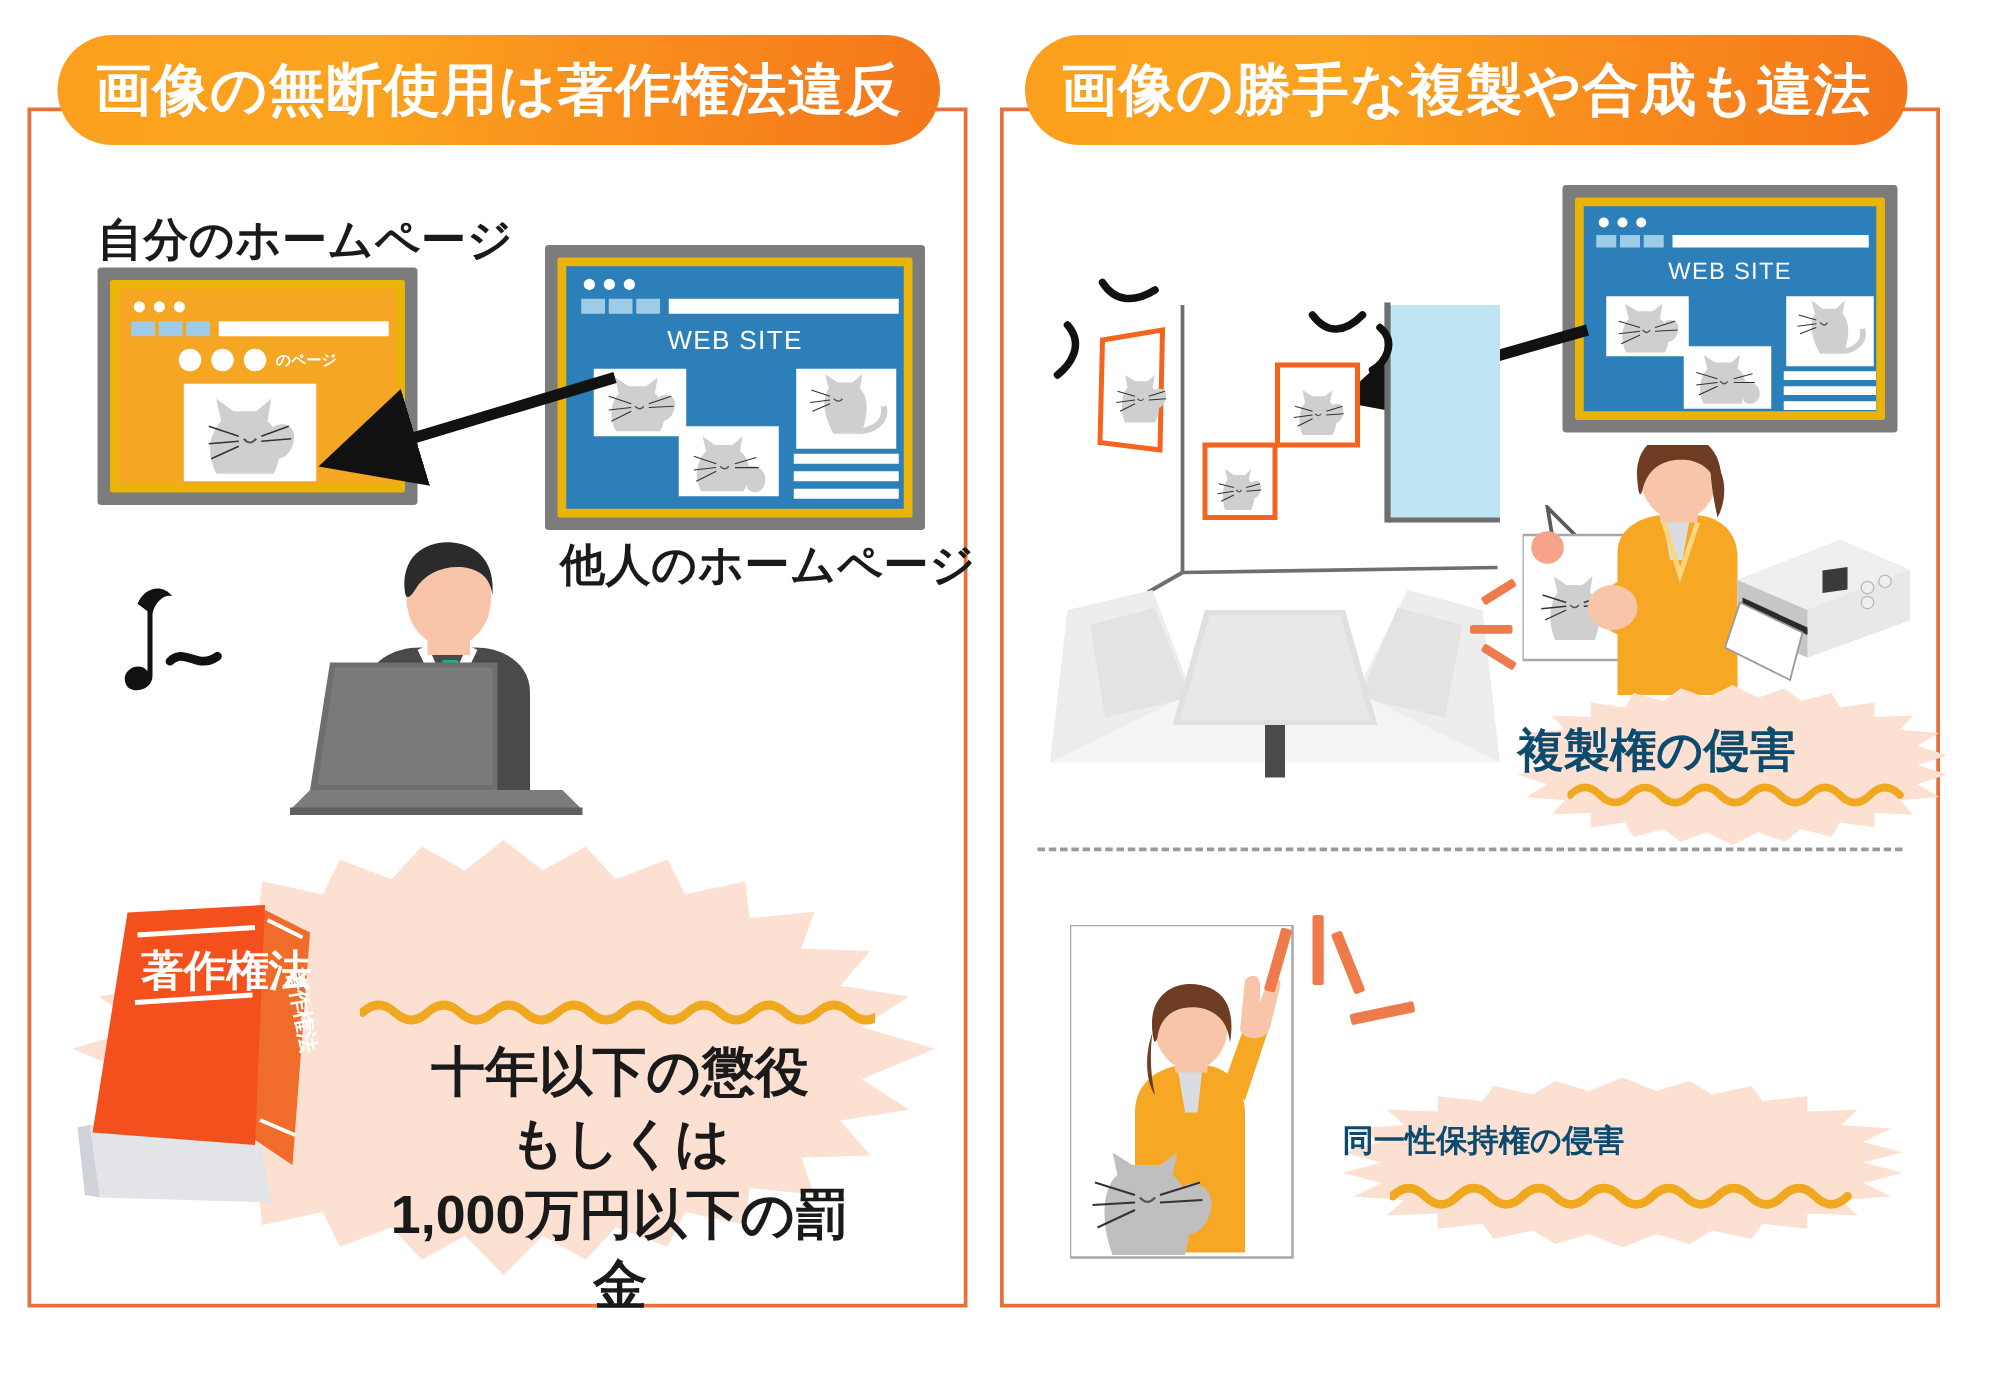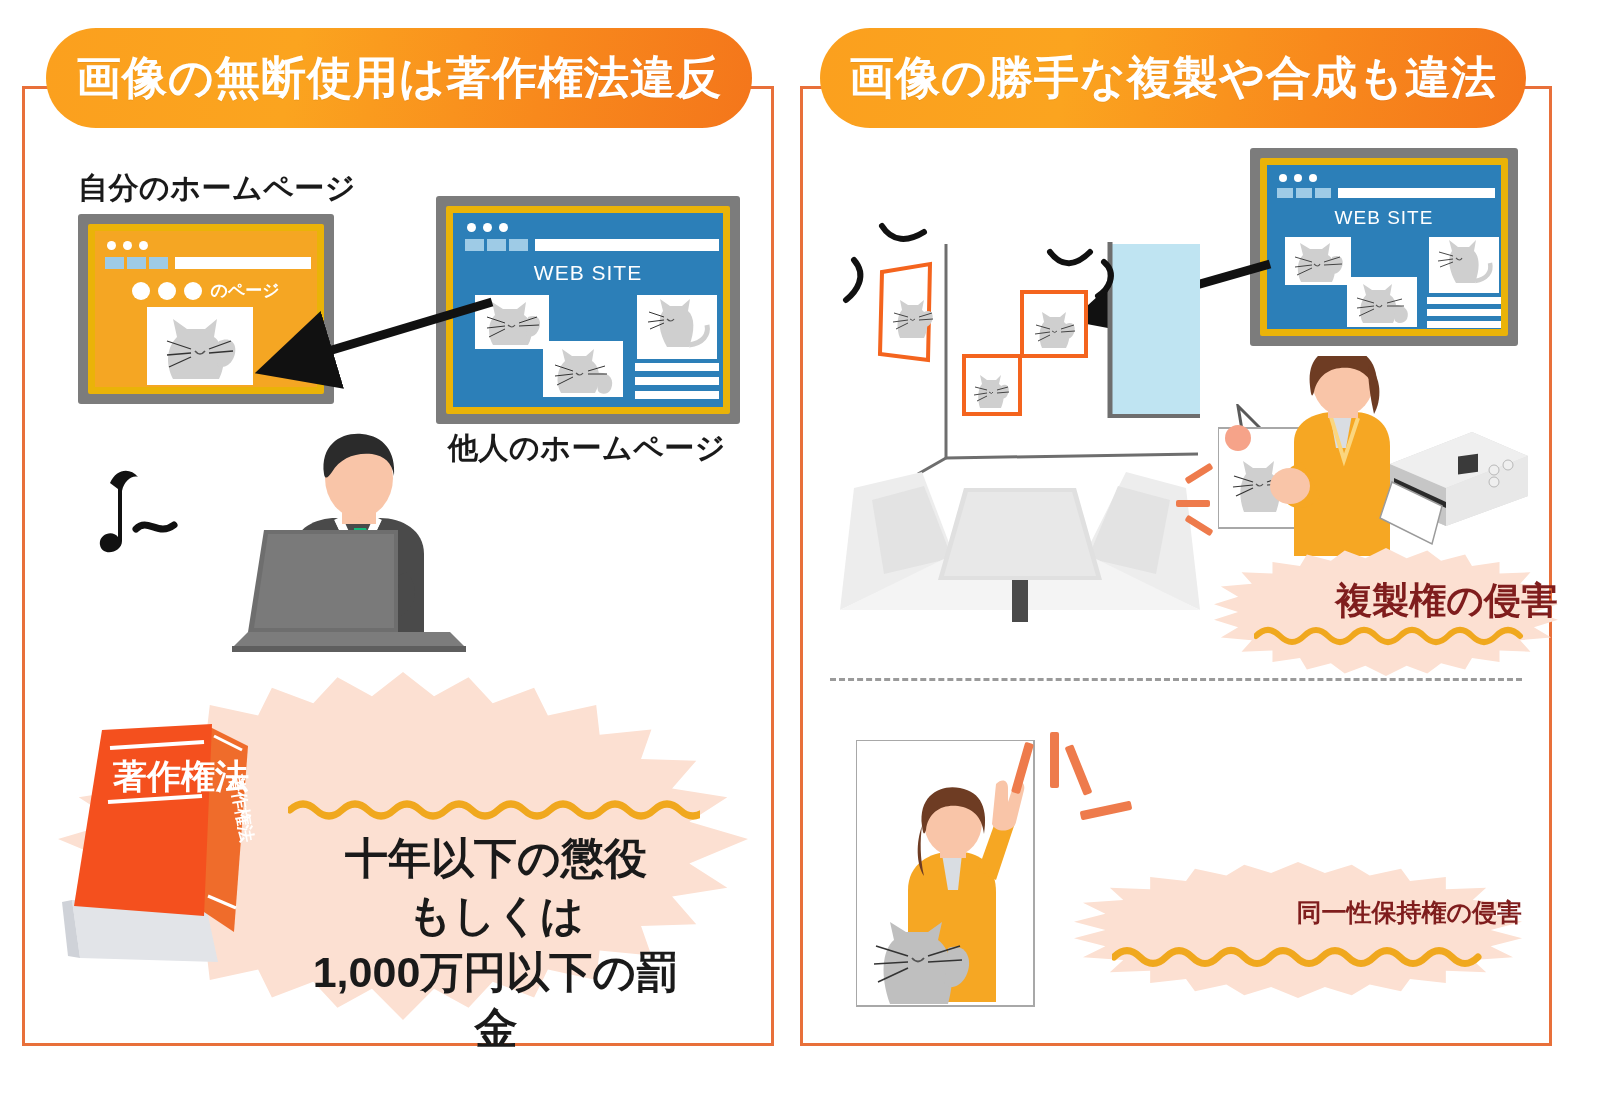--- a/index.html
+++ b/index.html
@@ -18,42 +18,42 @@
     border:3px solid #E8703A;
     background:#fff;
     box-sizing:border-box;
   }
   #panel-left{left:22px;top:86px;width:752px;height:960px;}
   #panel-right{left:800px;top:86px;width:752px;height:960px;}
 
   
   .header-pill{
     position:absolute;
-    height:100px;
+    height:88px;
     border-radius:50px;
     background:linear-gradient(100deg,#FBA01E 0%,#FBA41F 35%,#F8891C 70%,#F4761B 100%);
     display:flex;align-items:center;justify-content:center;
     box-sizing:border-box;
     z-index:5;
   }
   #header-left{left:46px;top:28px;width:706px;}
   #header-right{left:820px;top:28px;width:706px;}
   .header-text{
     color:#ffffff;
     font-size:45px;
     font-weight:bold;
     letter-spacing:1px;
     white-space:nowrap;
     text-shadow:0 1px 0 rgba(0,0,0,.06);
   }
 
   
   .jp-label{
     position:absolute;
-    font-size:30px;
+    font-size:36px;
     color:#1a1a1a;
     font-weight:bold;
     white-space:nowrap;
     letter-spacing:.5px;
   }
 
   
   .browser{position:absolute;background:#7C7C7C;padding:10px;box-sizing:border-box;border-radius:3px;}
   .browser-inner{background:#eab308;width:100%;height:100%;box-sizing:border-box;padding:7px;border-radius:2px;}
   .browser-page{width:100%;height:100%;box-sizing:border-box;position:relative;overflow:hidden;}
@@ -63,21 +63,21 @@
   .dot{width:9px;height:9px;border-radius:50%;background:#fff;}
   .tabrow{position:absolute;display:flex;align-items:center;gap:3px;width:calc(100% - 16px);}
   .tab{width:19px;height:12px;background:#9ecbe6;}
   .urlbar{flex:1;height:12px;background:#fff;margin-left:4px;}
   .site-title{
     position:absolute;width:100%;text-align:center;color:#fff;
     font-size:21px;letter-spacing:1px;
   }
   .orange-title-row{
     position:absolute;width:100%;display:flex;align-items:center;justify-content:center;gap:8px;
-    color:#fff;font-size:17px;font-weight:bold;
+    color:#fff;font-size:12px;font-weight:bold;
   }
   .circ{width:18px;height:18px;border-radius:50%;background:#fff;display:inline-block;}
   .photo{position:absolute;background:#fff;overflow:hidden;}
   .bluebar{position:absolute;background:#fff;height:8px;}
 
   
   .burst{
     position:absolute;
     background:#FCE0D2;
     
@@ -100,24 +100,24 @@
       98% 70%, 89% 72%, 92% 81%, 83% 80%, 83% 89%, 75% 86%, 73% 95%, 66% 90%,
       62% 98%, 56% 92%, 50% 100%, 44% 92%, 38% 98%, 34% 90%, 27% 95%, 25% 86%,
       17% 89%, 17% 80%, 8% 81%, 11% 72%, 2% 70%, 7% 62%, 0% 56%, 7% 50%,
       0% 44%, 7% 38%, 2% 30%, 11% 28%, 8% 19%, 17% 20%, 17% 11%, 25% 14%,
       27% 5%, 34% 10%, 38% 2%, 44% 8%
     );
   }
 
   .burst-title{
     position:absolute;
-    color:#7f1d1d;
+    color:#0c4a6e;
     font-weight:bold;
     white-space:nowrap;
-    text-align:right;
+    text-align:left;
   }
   .wavy{position:absolute;}
 
   .body-text{
     position:absolute;
     color:#1a1a1a;
     font-weight:bold;
     text-align:center;
     line-height:1.32;
     white-space:pre-line;

